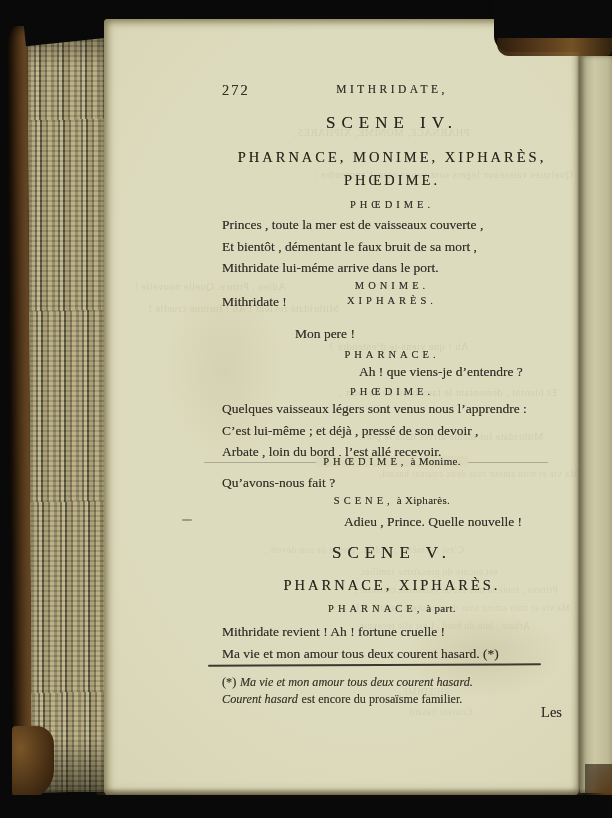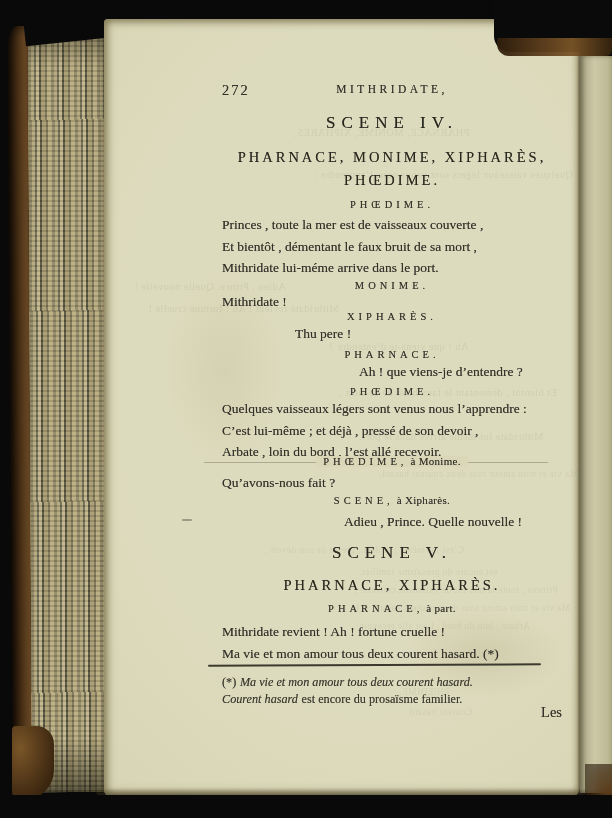--- a/index.html
+++ b/index.html
@@ -186,23 +186,23 @@
       <div>Princes , toute la mer est de vaisseaux couverte ,</div>
       <div>Et bientôt , démentant le faux bruit de sa mort ,</div>
       <div>Mithridate lui-méme arrive dans le port.</div>
     </div>
 
     <div class="print tb verse" style="top:272px">
       <div>Mithridate !</div>
     </div>
     <div class="print tb speaker" style="top:261px">MONIME.</div>
 
-    <div class="print tb speaker" style="top:292px">XIPHARÈS.</div>
+    <div class="print tb speaker" style="top:276px">XIPHARÈS.</div>
     <div class="print tb verse" style="top:304px;text-indent:73px">
-      <div>Thu pere !</div>
+      <div>Mon pere !</div>
     </div>
 
     <div class="print tb speaker" style="top:330px">PHARNACE.</div>
     <div class="print tb verse" style="top:342px;text-indent:137px">
       <div>Ah ! que viens-je d’entendre ?</div>
     </div>
 
     <div class="print tb speaker" style="top:367px">PHŒDIME.</div>
     <div class="print tb verse" style="top:379px">
       <div>Quelques vaisseaux légers sont venus nous l’apprendre :</div>

